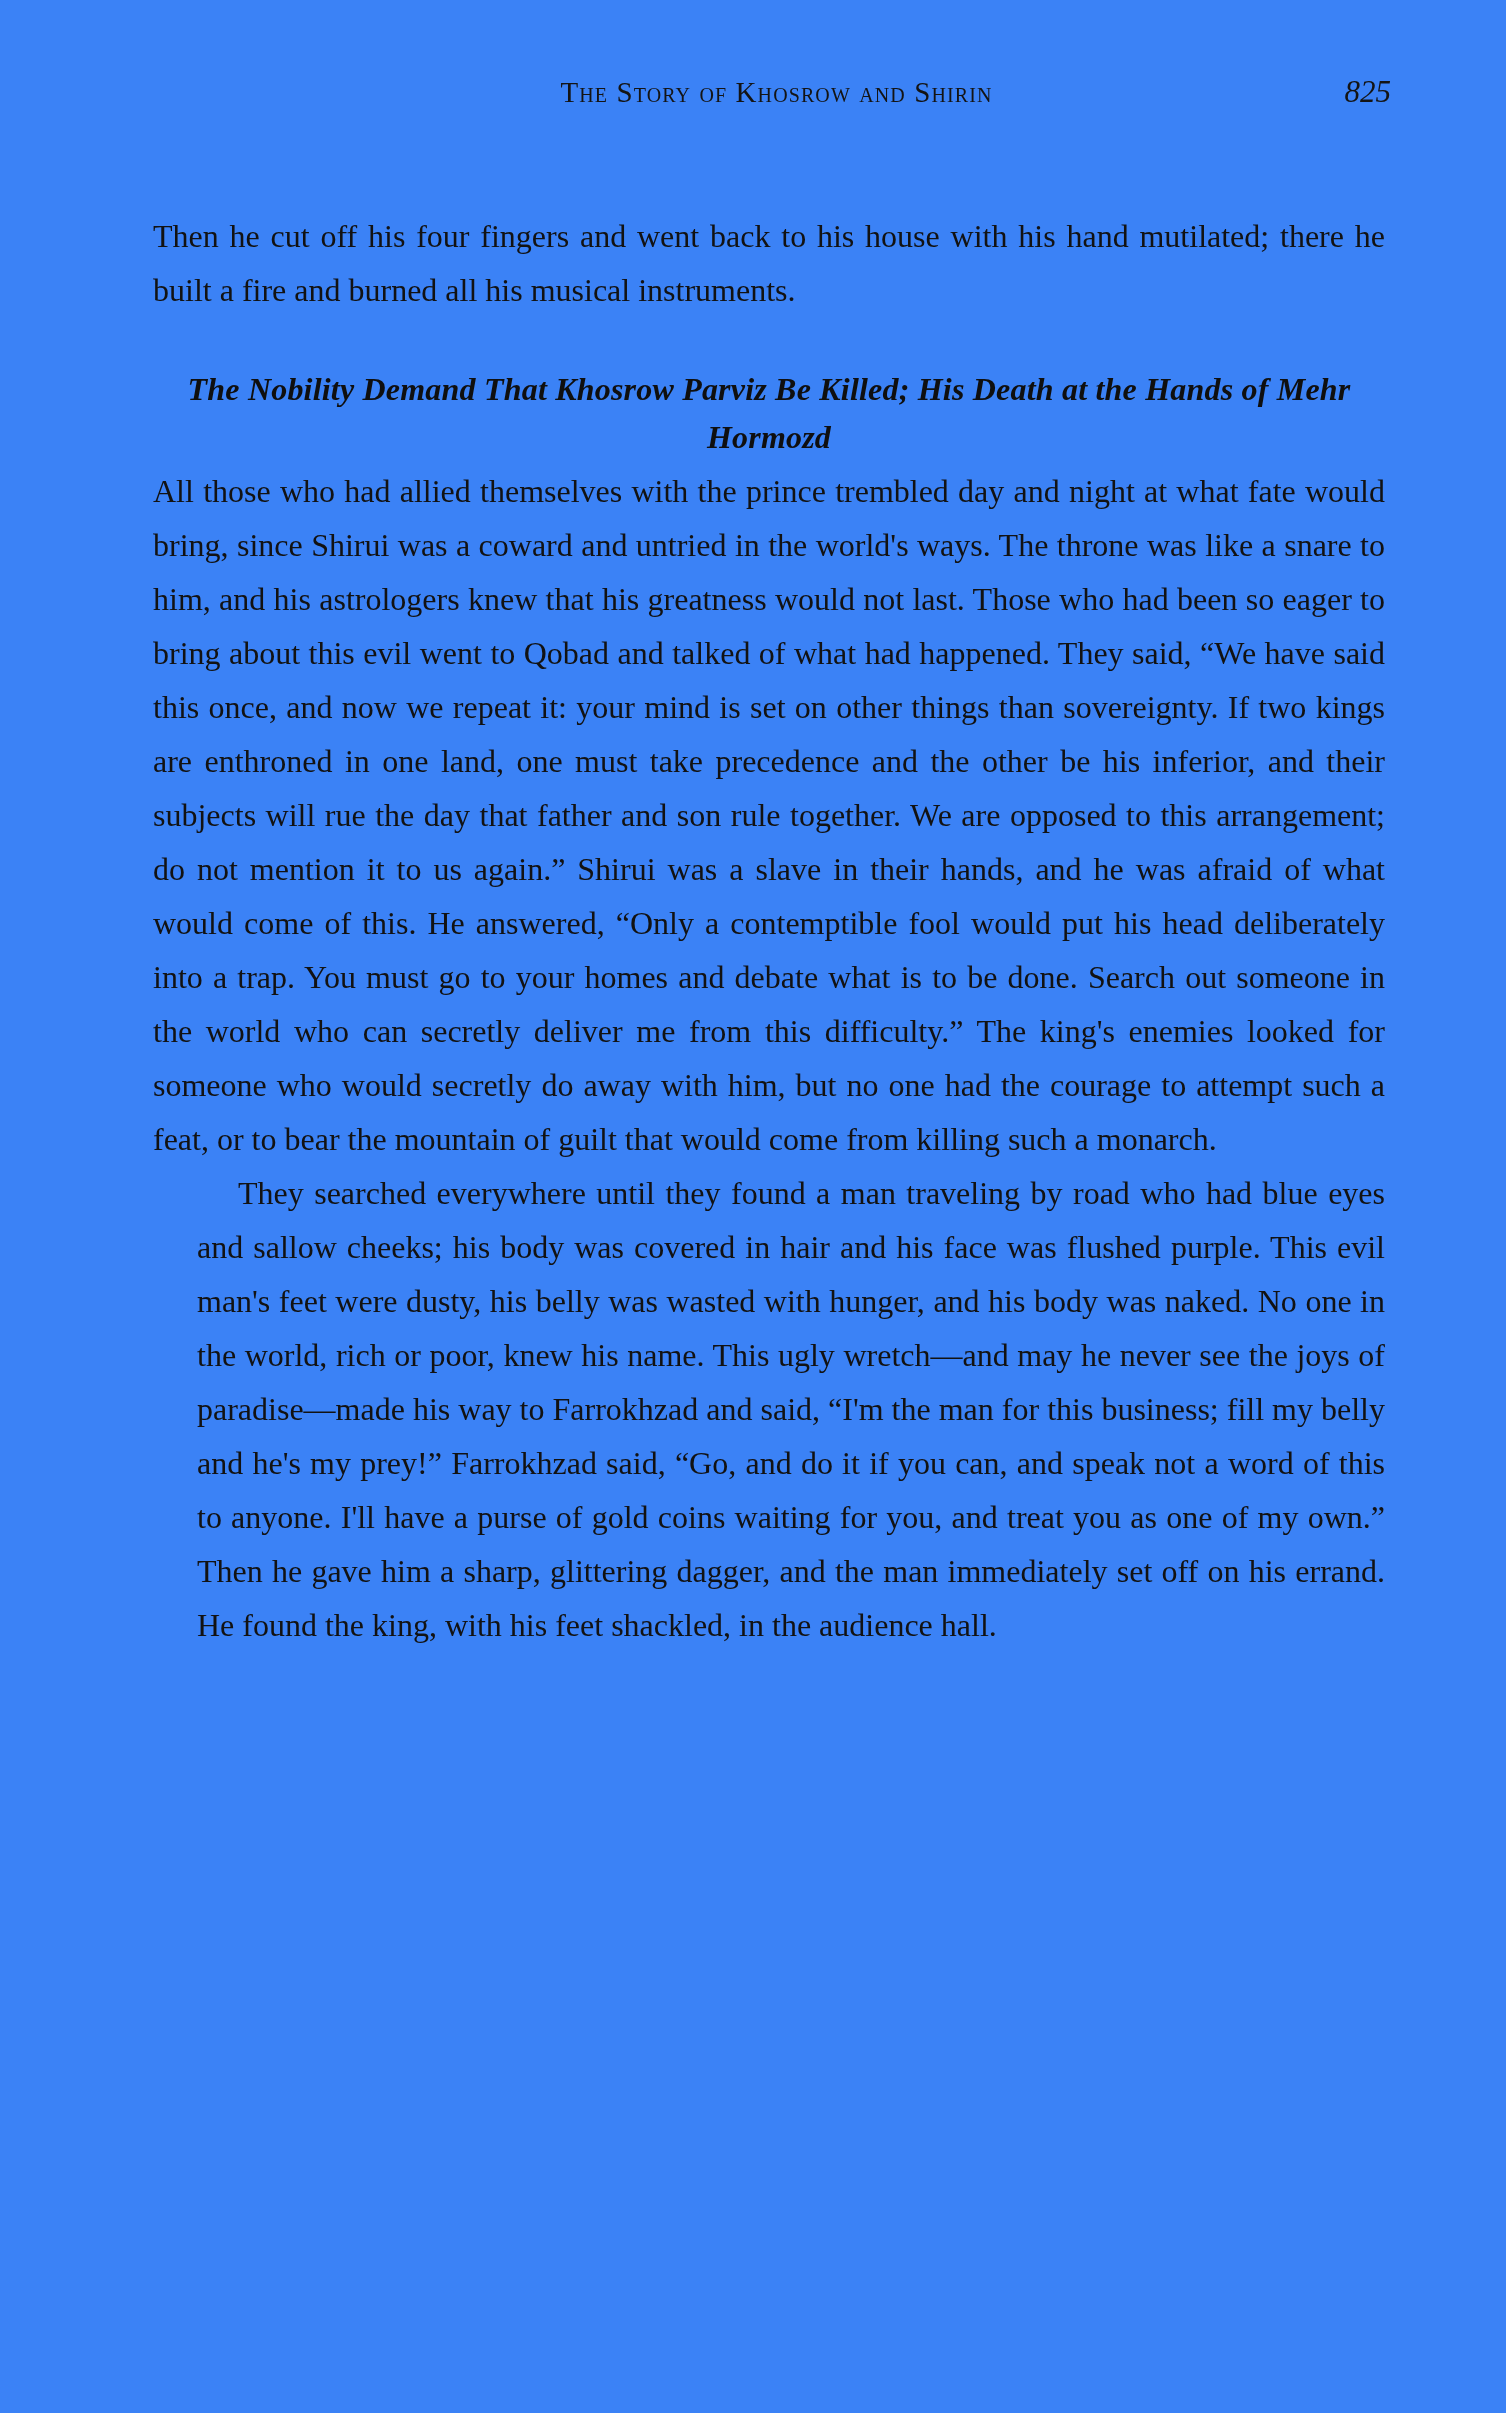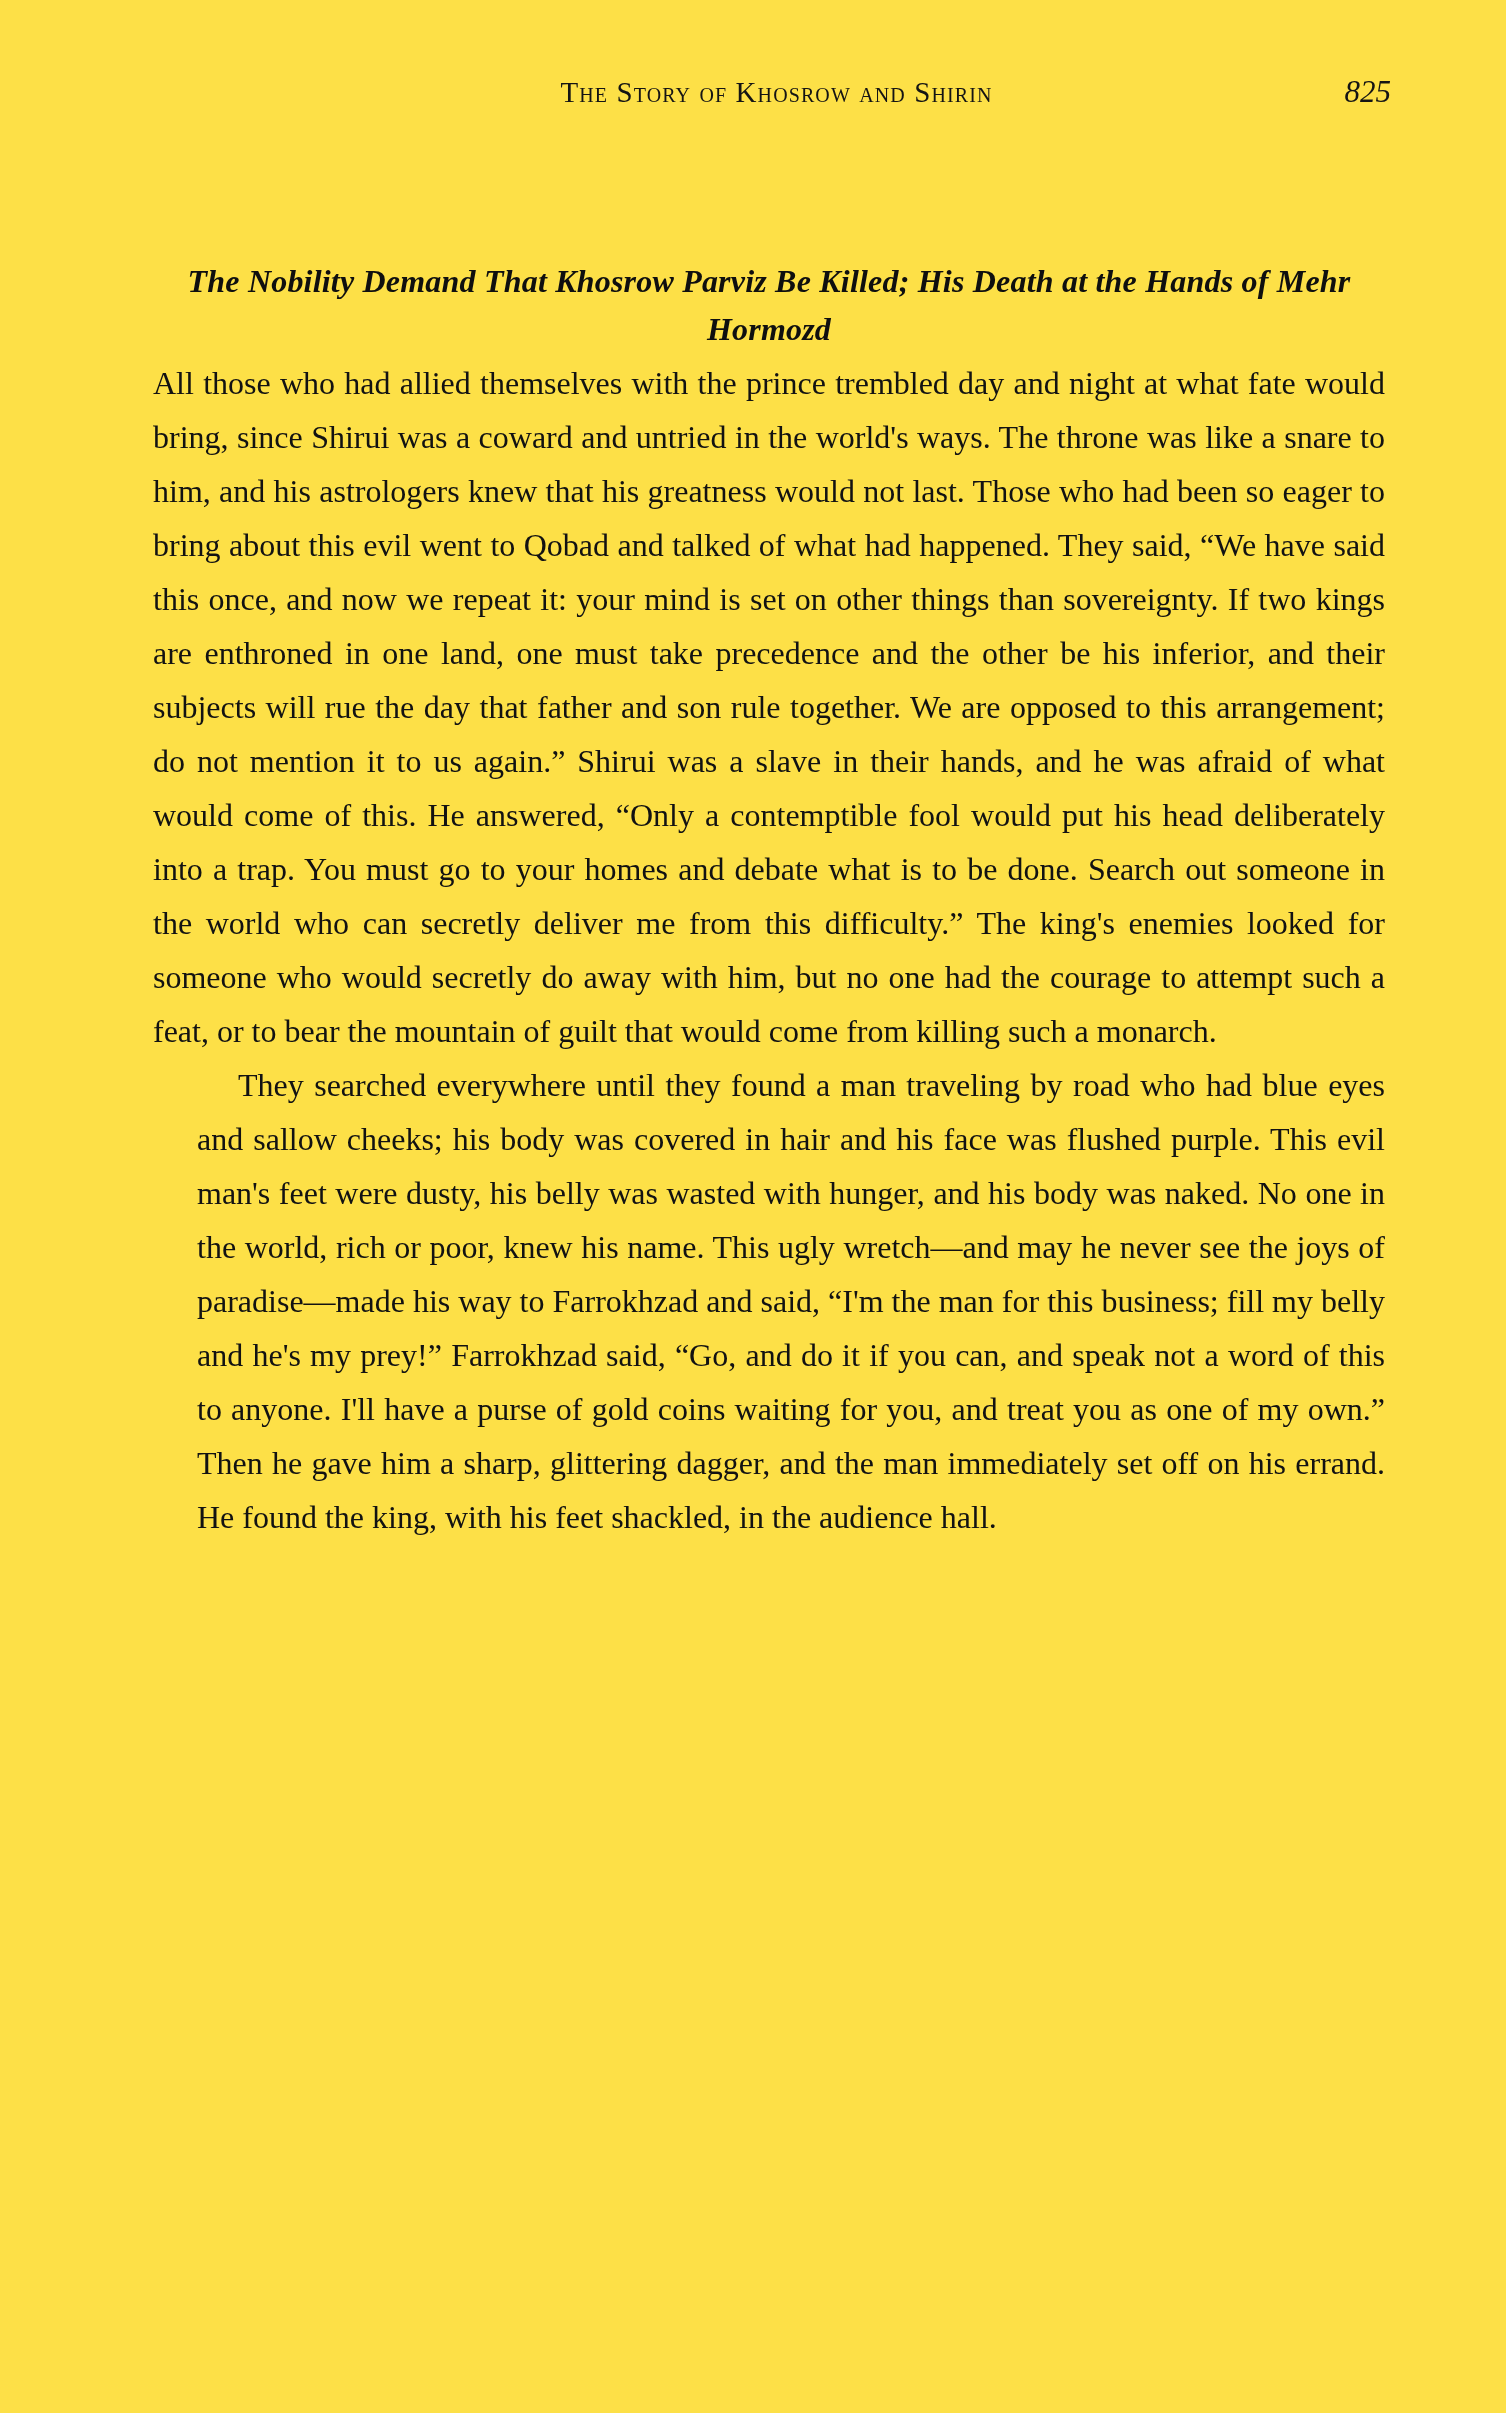--- a/index.html
+++ b/index.html
@@ -5,21 +5,21 @@
   html, body {
     margin: 0;
     padding: 0;
     background: #ffffff;
   }
 
   #page {
     position: relative;
     width: 1506px;
     height: 2413px;
-    background: #fde047;
+    background: #3b82f6;
     margin: 0 auto;
     overflow: hidden;
     font-family: "Liberation Serif", "DejaVu Serif", serif;
     color: #111111;
     -webkit-font-smoothing: antialiased;
   }
 
   
   #running-head {
     position: absolute;
@@ -110,20 +110,21 @@
 
 <div id="page">
 
   <div id="running-head">
     <div id="running-title">The Story of Khosrow and Shirin</div>
     <div id="page-number">825</div>
   </div>
 
   <div id="text-block">
 
+    <p class="para" id="para-opening">Then he cut off his four fingers and went back to his house with his hand mutilated; there he built a fire and burned all his musical instruments.</p>
 
     <h2 id="section-heading">The Nobility Demand That Khosrow Parviz Be Killed; His Death at the Hands of Mehr Hormozd</h2>
 
     <p class="para" id="para-nobility">All those who had allied themselves with the prince trembled day and night at what fate would bring, since Shirui was a coward and untried in the world's ways. The throne was like a snare to him, and his astrologers knew that his greatness would not last. Those who had been so eager to bring about this evil went to Qobad and talked of what had happened. They said, “We have said this once, and now we repeat it: your mind is set on other things than sovereignty. If two kings are enthroned in one land, one must take precedence and the other be his inferior, and their subjects will rue the day that father and son rule together. We are opposed to this arrangement; do not mention it to us again.” Shirui was a slave in their hands, and he was afraid of what would come of this. He answered, “Only a contemptible fool would put his head deliberately into a trap. You must go to your homes and debate what is to be done. Search out someone in the world who can secretly deliver me from this difficulty.” The king's enemies looked for someone who would secretly do away with him, but no one had the courage to attempt such a feat, or to bear the mountain of guilt that would come from killing such a monarch.</p>
 
     <p class="para indent" id="para-search">They searched everywhere until they found a man traveling by road who had blue eyes and sallow cheeks; his body was covered in hair and his face was flushed purple. This evil man's feet were dusty, his belly was wasted with hunger, and his body was naked. No one in the world, rich or poor, knew his name. This ugly wretch—and may he never see the joys of paradise—made his way to Farrokhzad and said, “I'm the man for this business; fill my belly and he's my prey!” Farrokhzad said, “Go, and do it if you can, and speak not a word of this to anyone. I'll have a purse of gold coins waiting for you, and treat you as one of my own.” Then he gave him a sharp, glittering dagger, and the man immediately set off on his errand. He found the king, with his feet shackled, in the audience hall.</p>
 
 
   </div>
 

